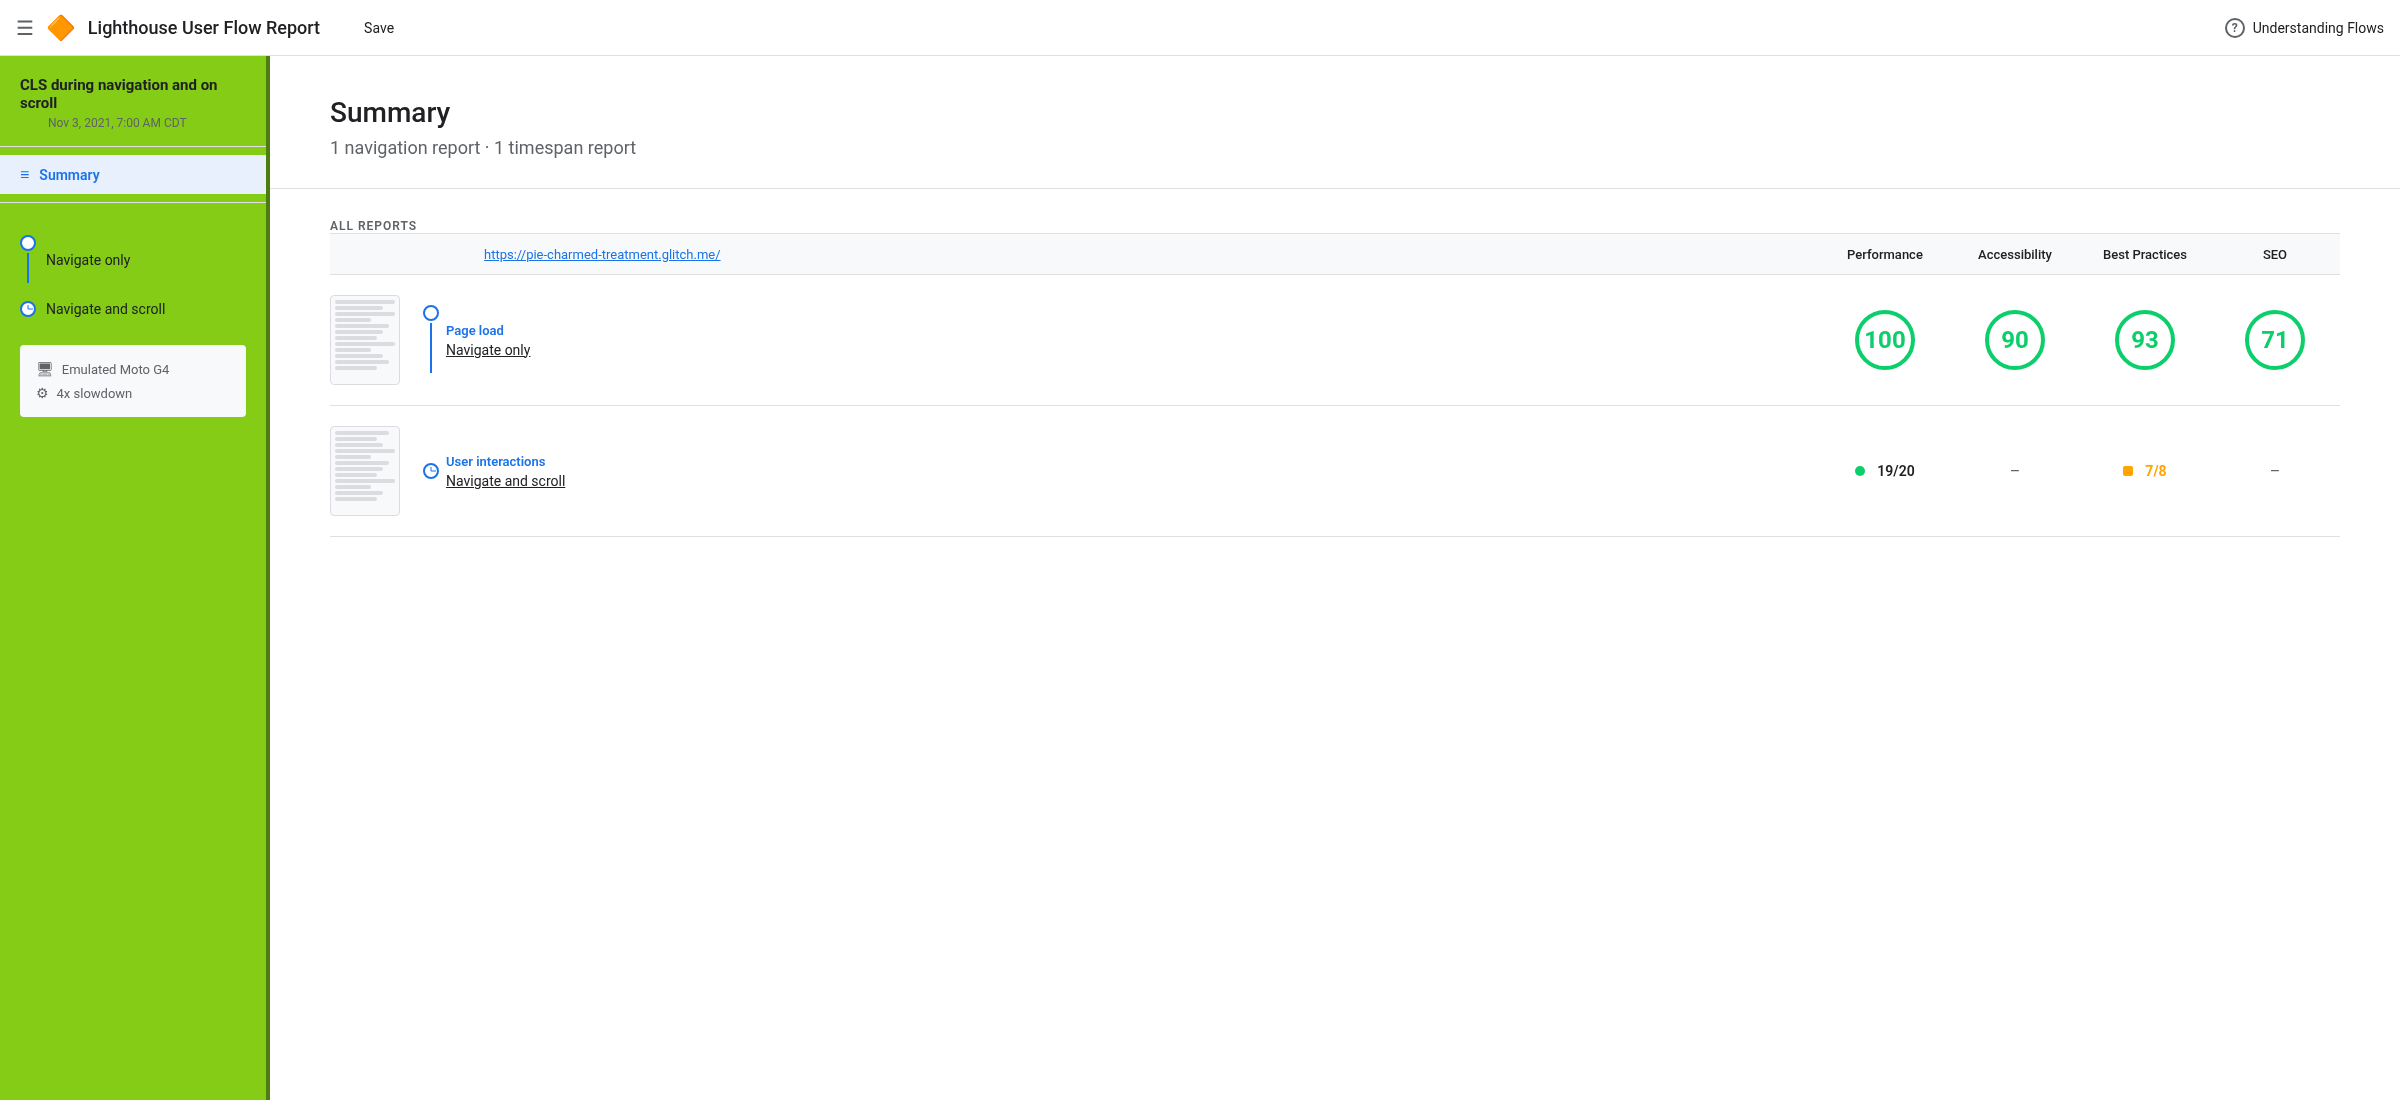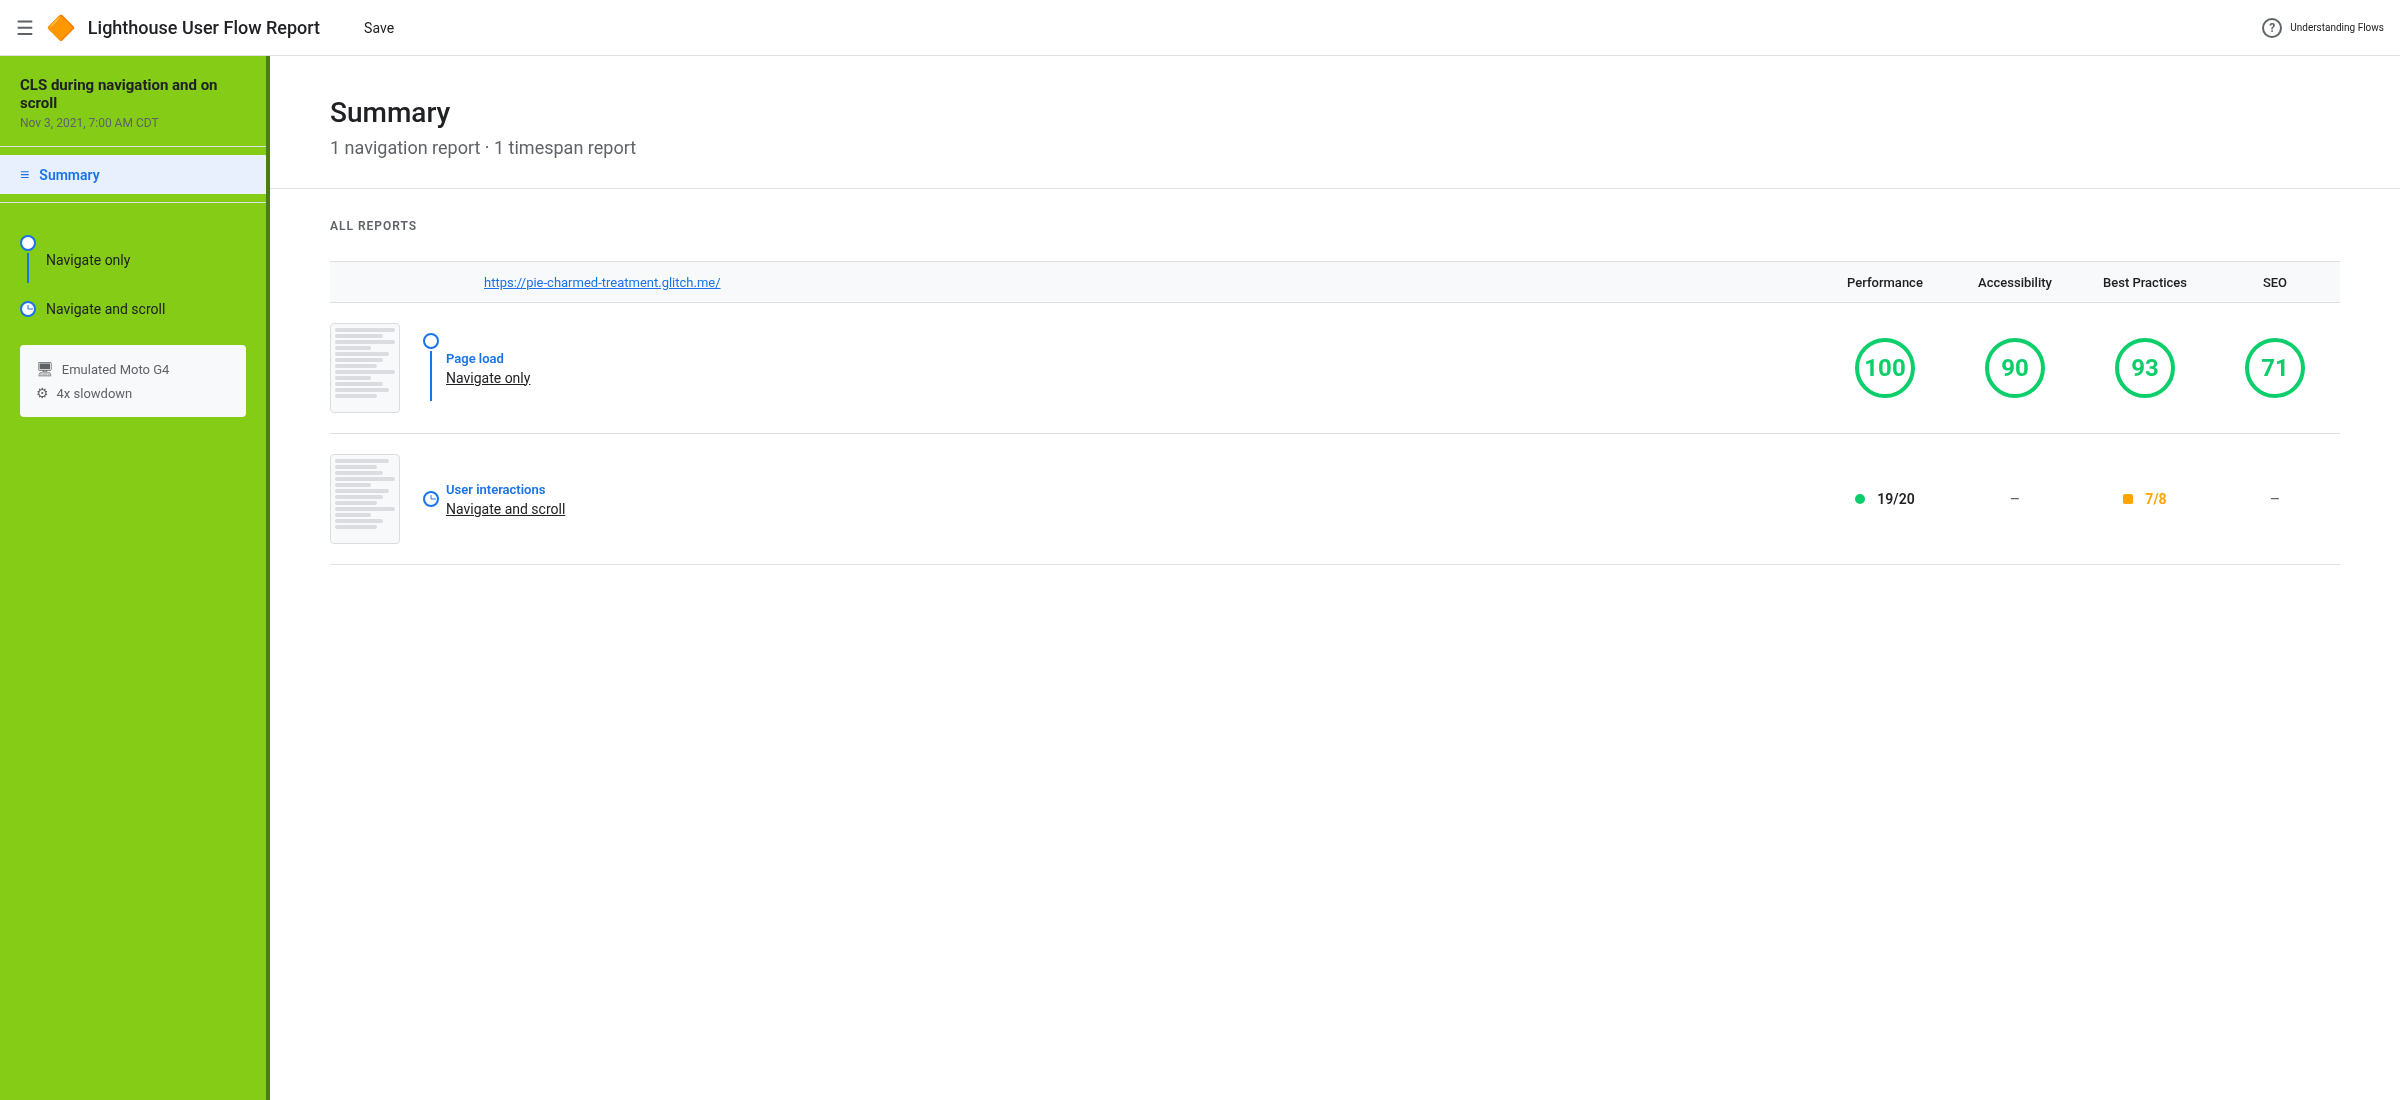--- a/index.html
+++ b/index.html
@@ -16,21 +16,21 @@
       position: fixed;
       top: 0; left: 0; right: 0;
       z-index: 100;
     }
     .header-left { display: flex; align-items: center; gap: 12px; }
     .hamburger-icon { font-size: 20px; cursor: pointer; color: #5f6368; }
     .logo-icon { font-size: 24px; }
     .header-title { font-size: 18px; font-weight: 500; color: #202124; }
     .header-save { margin-left: 20px; font-size: 14px; color: #202124; cursor: pointer; padding: 6px 12px; }
     .header-right { margin-left: auto; display: flex; align-items: center; gap: 8px; color: #5f6368; cursor: pointer; }
-    .header-right-text { font-size: 10px; color: #202124; }
+    .header-right-text { font-size: 14px; color: #202124; }
     .help-icon { width: 20px; height: 20px; border: 2px solid #5f6368; border-radius: 50%; display: flex; align-items: center; justify-content: center; font-size: 12px; font-weight: bold; color: #5f6368; }
 
     
     .layout { display: flex; margin-top: 56px; height: calc(100vh - 56px); }
 
     
     .sidebar {
       width: 270px;
       min-width: 270px;
       border-right: 4px solid #4d7c0f;
@@ -41,20 +41,21 @@
     .sidebar-project-title {
       padding: 20px 20px 4px 20px;
       font-size: 15px;
       font-weight: 700;
       color: #202124;
     }
     .sidebar-project-date {
       padding: 0 20px 16px 20px;
       font-size: 12px;
       color: #5f6368;
+      margin-left: 28px;
     }
     .sidebar-divider { height: 1px; background: #e0e0e0; margin: 0 0 8px 0; }
     .sidebar-summary-item {
       display: flex;
       align-items: center;
       gap: 10px;
       padding: 10px 20px;
       background: #e8f0fe;
       cursor: pointer;
     }
@@ -134,21 +135,21 @@
     .summary-title { font-size: 28px; font-weight: 500; color: #202124; margin-bottom: 8px; }
     .summary-subtitle { font-size: 18px; color: #5f6368; }
 
     
     .all-reports-section { padding: 30px 60px; }
     .all-reports-label {
       font-size: 12px;
       font-weight: 600;
       letter-spacing: 1px;
       color: #5f6368;
-      margin-bottom: 28px;
+      margin-bottom: 0;
     }
     .reports-divider { height: 1px; background: #e0e0e0; margin-bottom: 0; }
     .report-table-header {
       display: flex;
       align-items: center;
       padding: 12px 0;
       border-bottom: 1px solid #e0e0e0;
       background: #f8f9fa;
     }
     .col-metric { width: 130px; text-align: center; font-size: 13px; color: #202124; font-weight: 500; }

